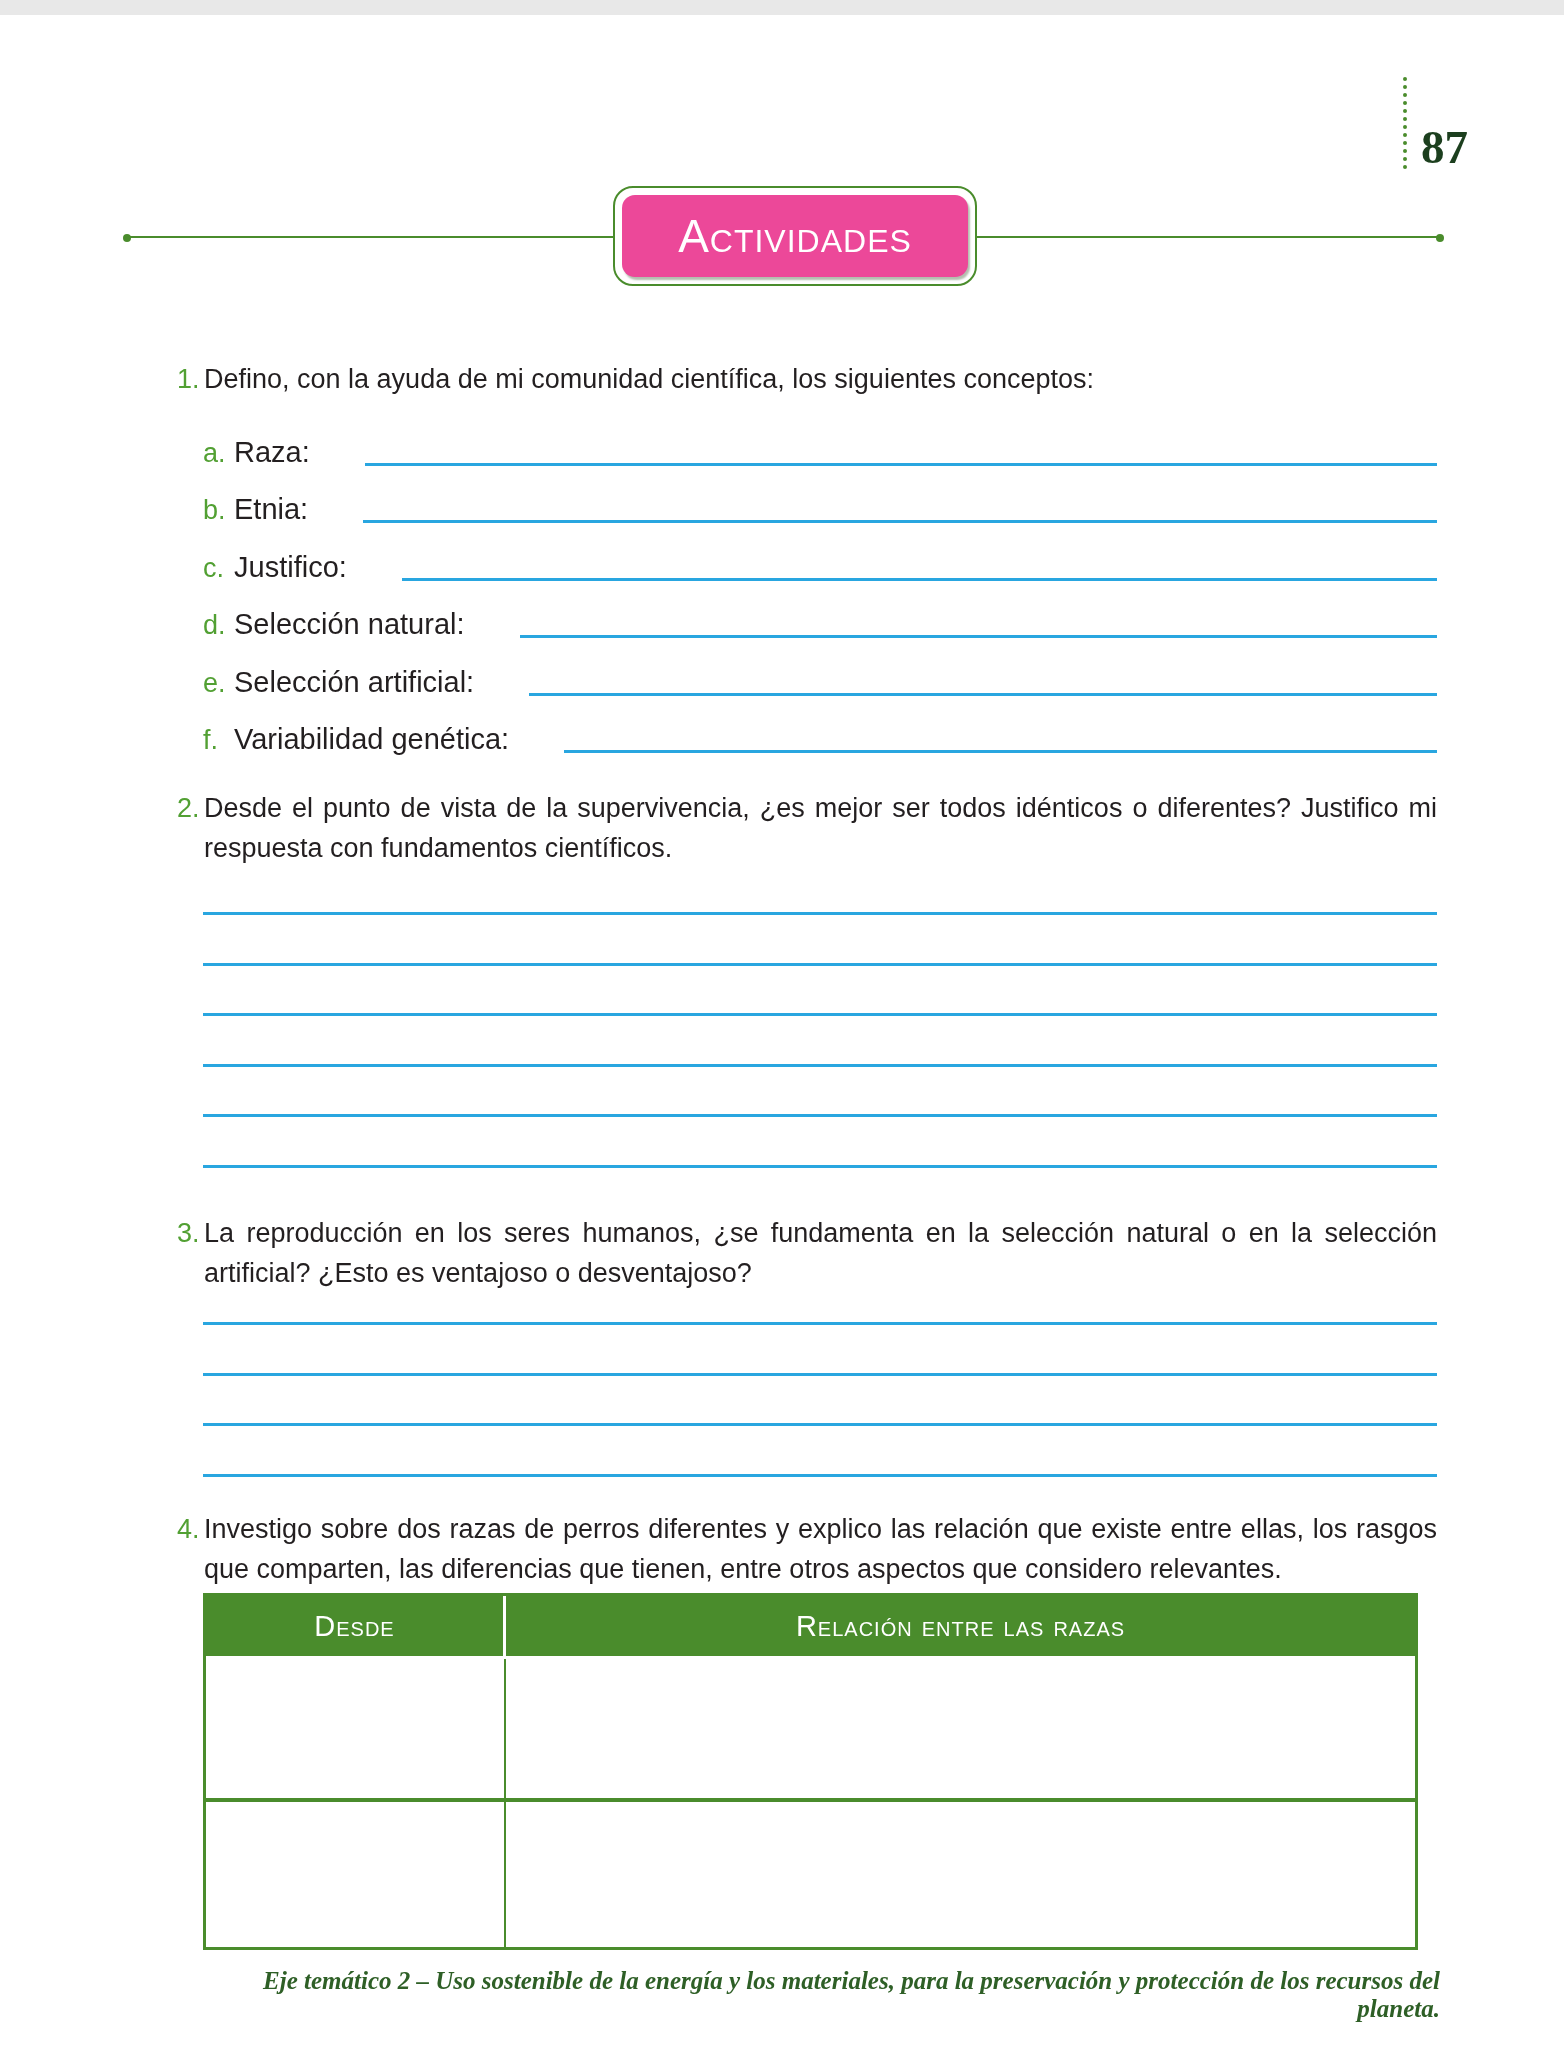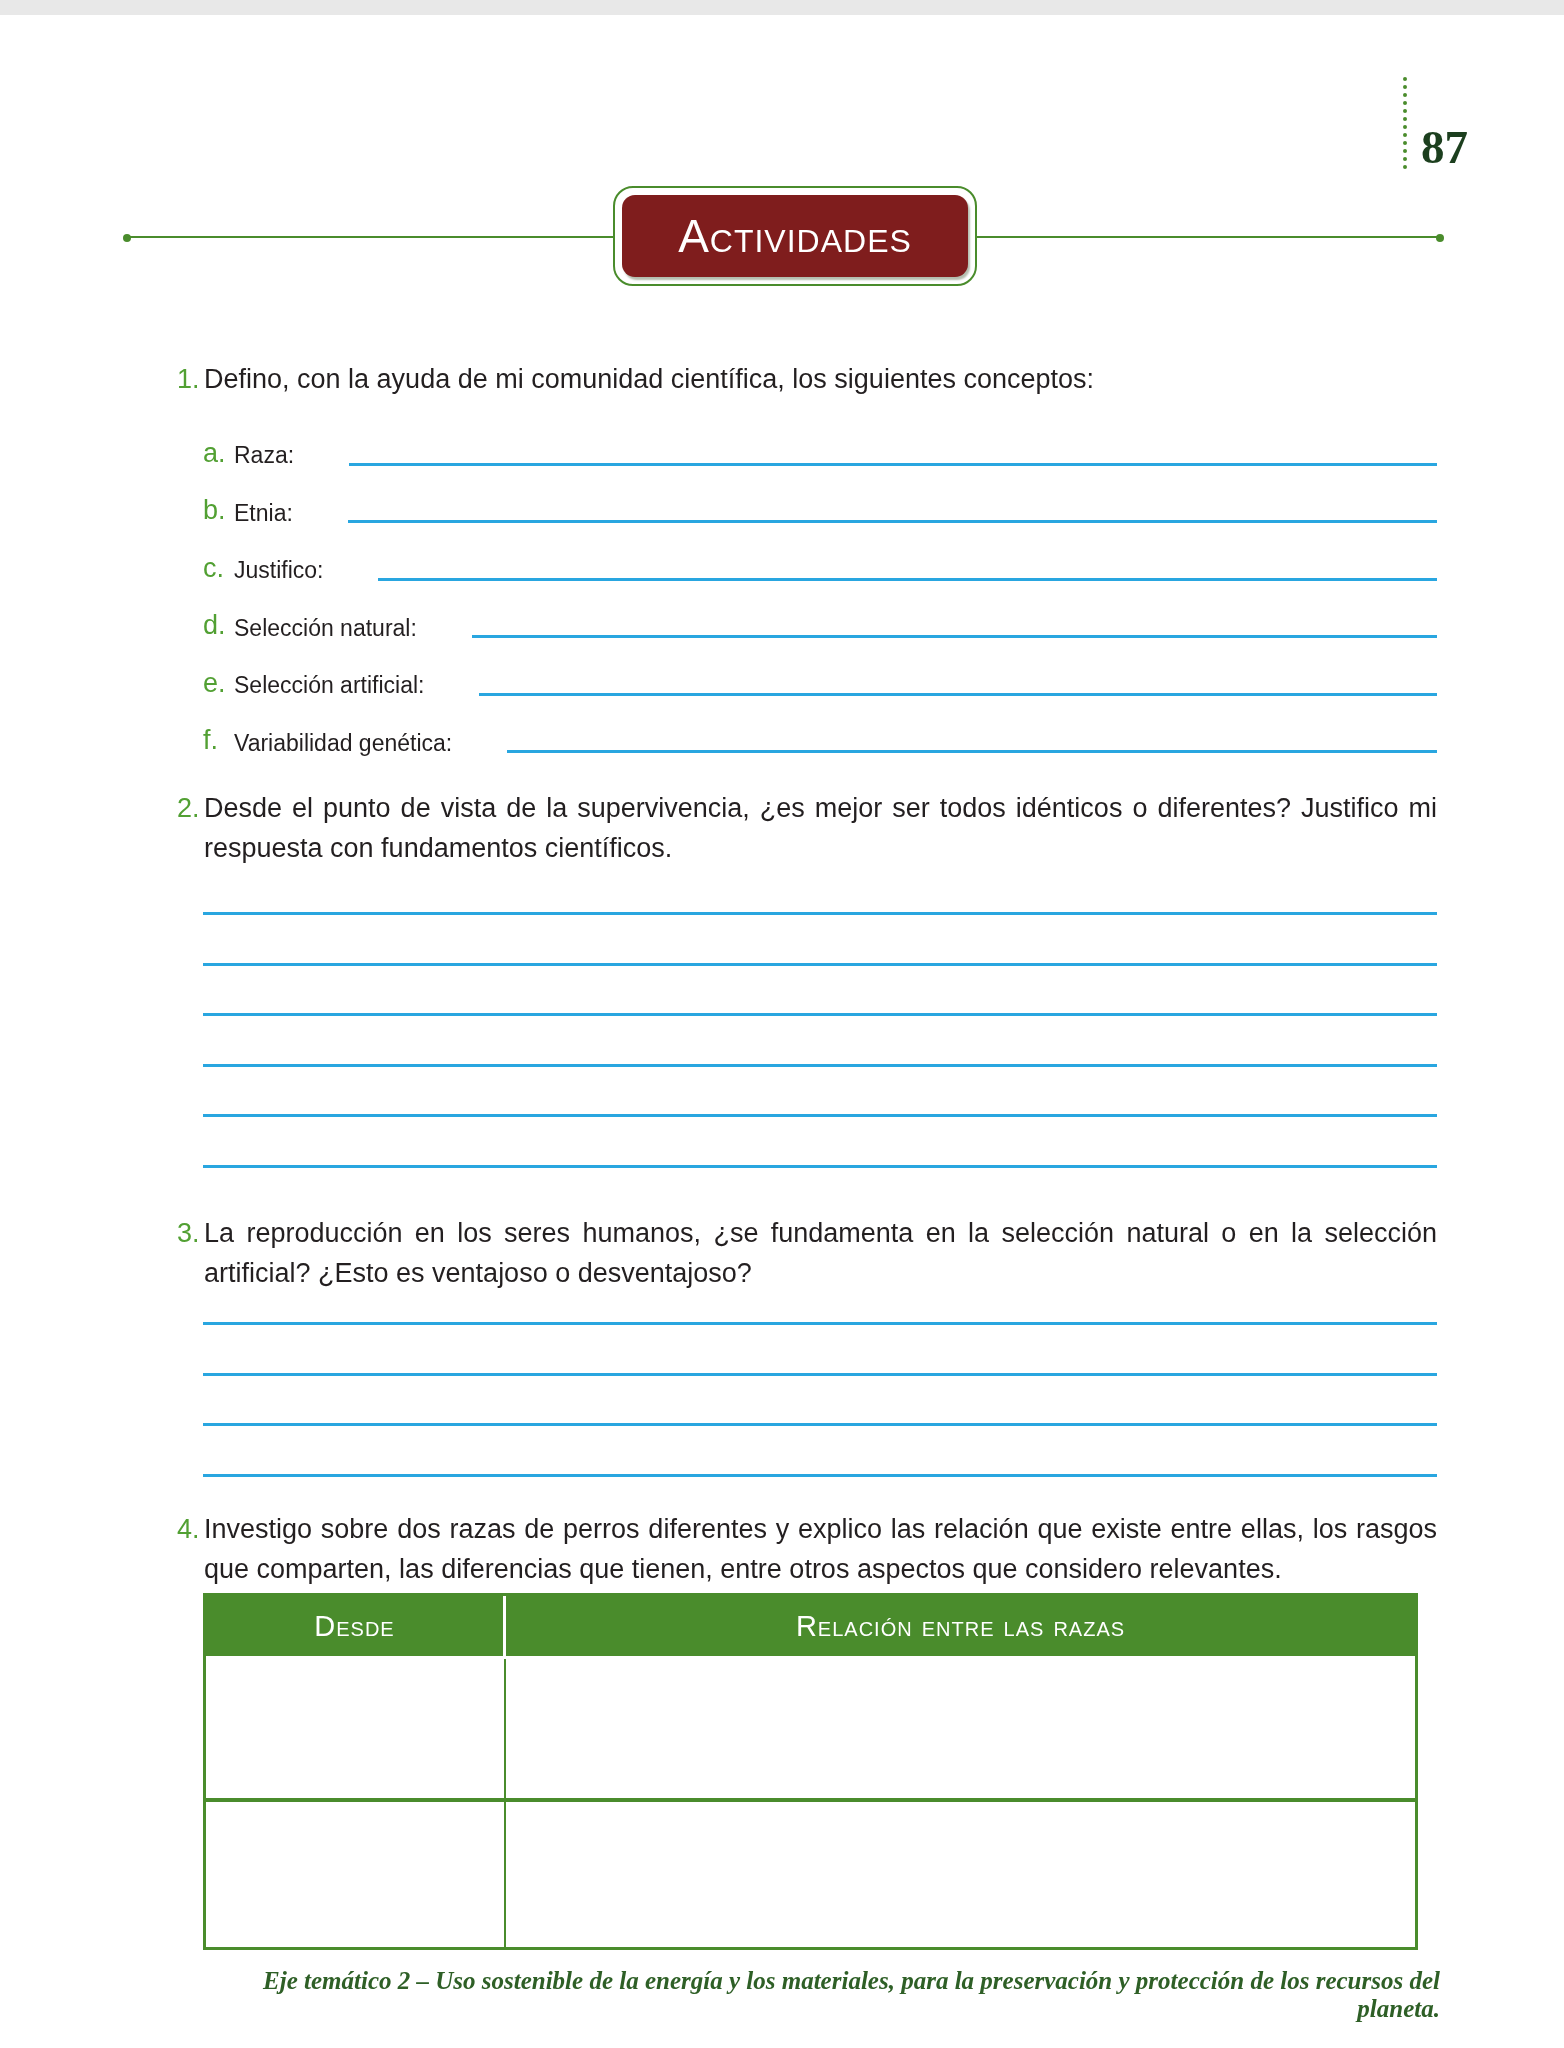--- a/index.html
+++ b/index.html
@@ -33,21 +33,21 @@
   .dot{position:absolute;top:-4px;width:8px;height:8px;border-radius:50%;background:#4a8c2c;}
   .dot-l{left:-2px;} .dot-r{right:-2px;}
 
   .titlebox-outer{
     position:absolute;left:613px;top:171px;width:364px;height:100px;
     box-sizing:border-box;border:2px solid #4a8c2c;border-radius:20px;
     background:#ffffff;padding:7px;z-index:2;
   }
   .titlebox{
     width:100%;height:100%;box-sizing:border-box;
-    background:#7f1d1d;border-radius:13px;
+    background:#ec4899;border-radius:13px;
     display:flex;align-items:center;justify-content:center;
     box-shadow:2px 3px 2px rgba(40,70,25,.35);
     text-align:right;
   }
   .title-text{
     font-variant:small-caps;
     color:#ffffff;font-size:46px;letter-spacing:1px;line-height:1;
   }
 
   
@@ -56,21 +56,21 @@
   #a1{top:0;} #a2{top:429px;} #a3{top:854px;} #a4{top:1150px;}
 
   .item-head{display:flex;align-items:flex-start;}
   .num{flex:0 0 27px;color:#52a033;font-size:27px;line-height:40px;}
   .item-text{margin:0;flex:1;font-size:27px;line-height:40px;text-align:justify;}
 
   
   .subs{margin-left:26px;margin-top:12px;}
   .sub-row{display:flex;align-items:flex-end;height:57.5px;}
   .letter{flex:0 0 31px;color:#52a033;font-size:27px;line-height:1.1;}
-  .sub-label{font-size:23px;line-height:1.1;white-space:nowrap;}
+  .sub-label{font-size:29px;line-height:1.1;white-space:nowrap;}
   .fill-line{flex:1;margin-left:55px;margin-bottom:3px;border-bottom:3px solid #29a6e0;}
 
   
   .ans-block{margin-left:26px;}
   .ansline{height:47.5px;border-bottom:3px solid #29a6e0;}
   #a2 .ansline:first-child{height:44px;}
   #a3 .ansline:first-child{height:29px;}
 
   
   .dtable{

